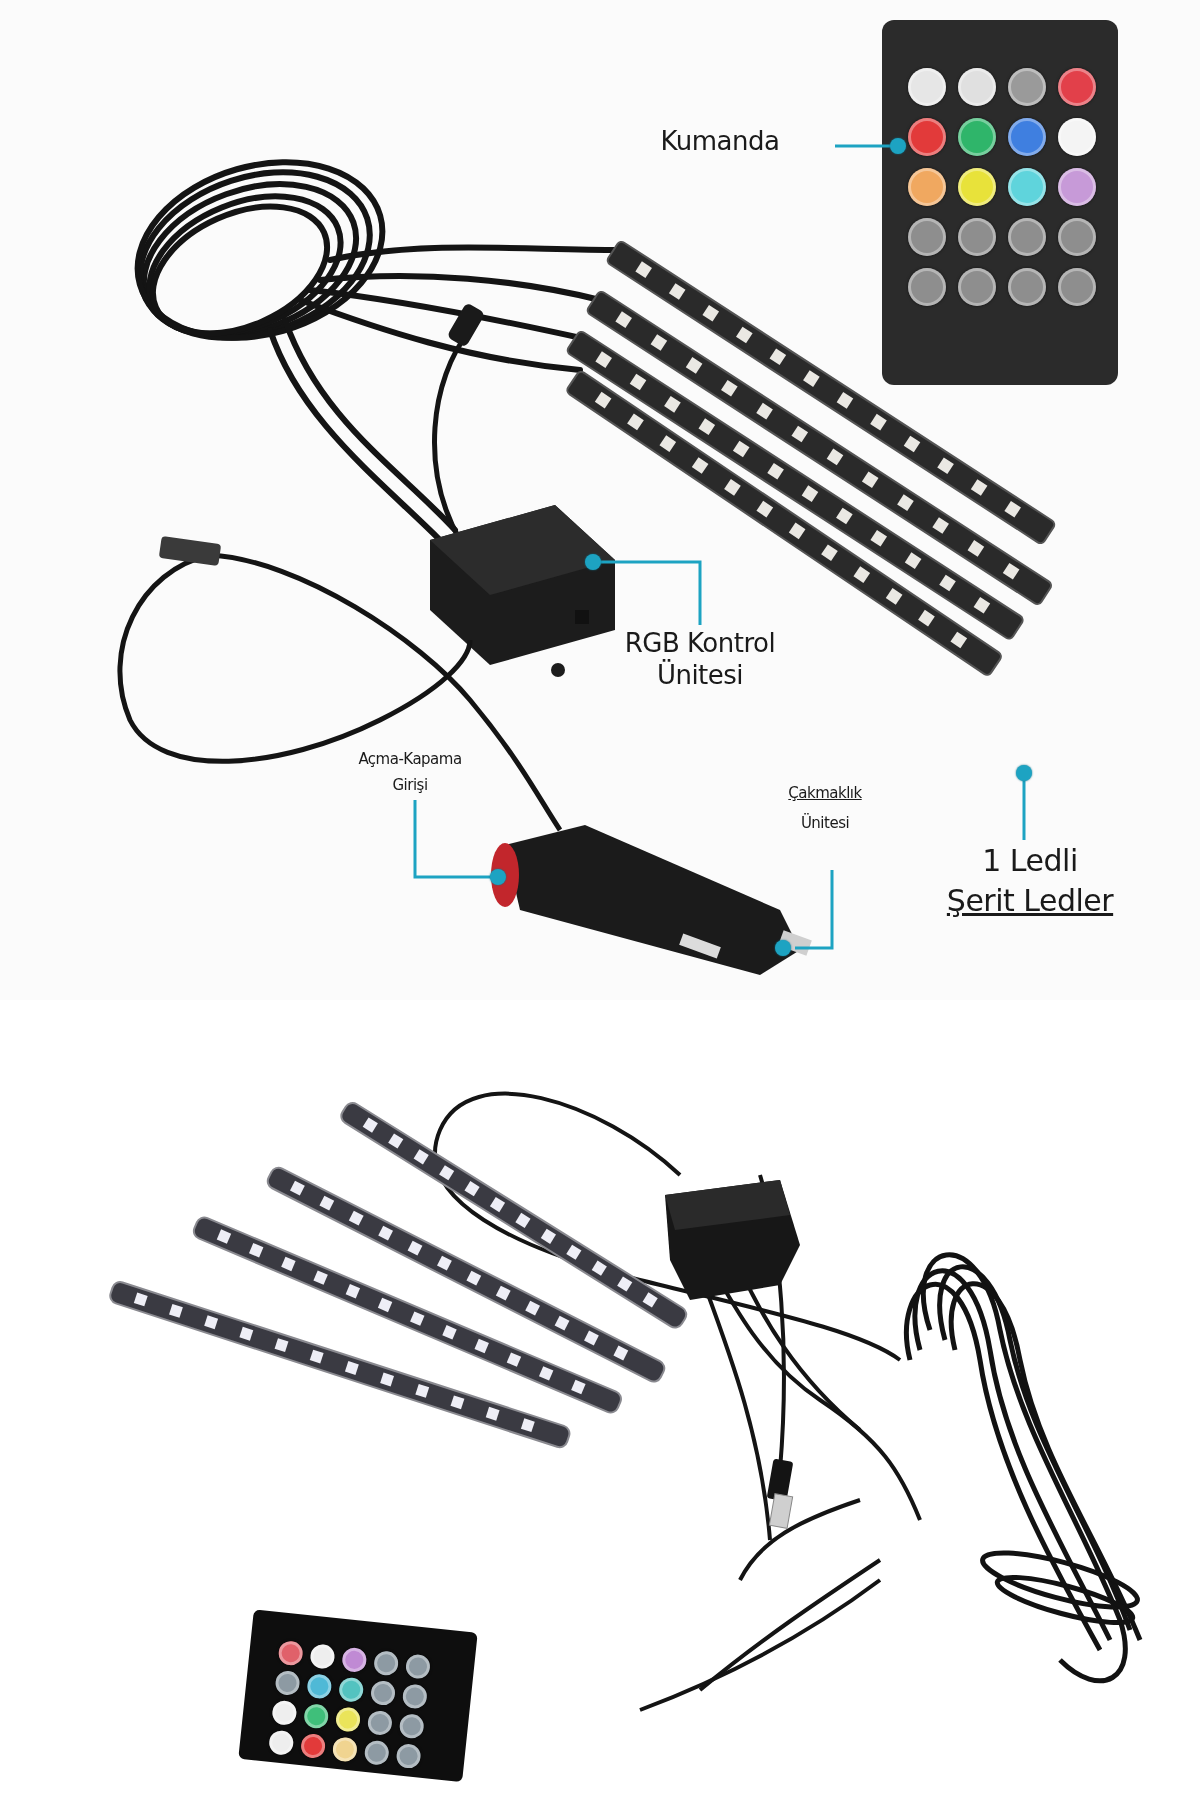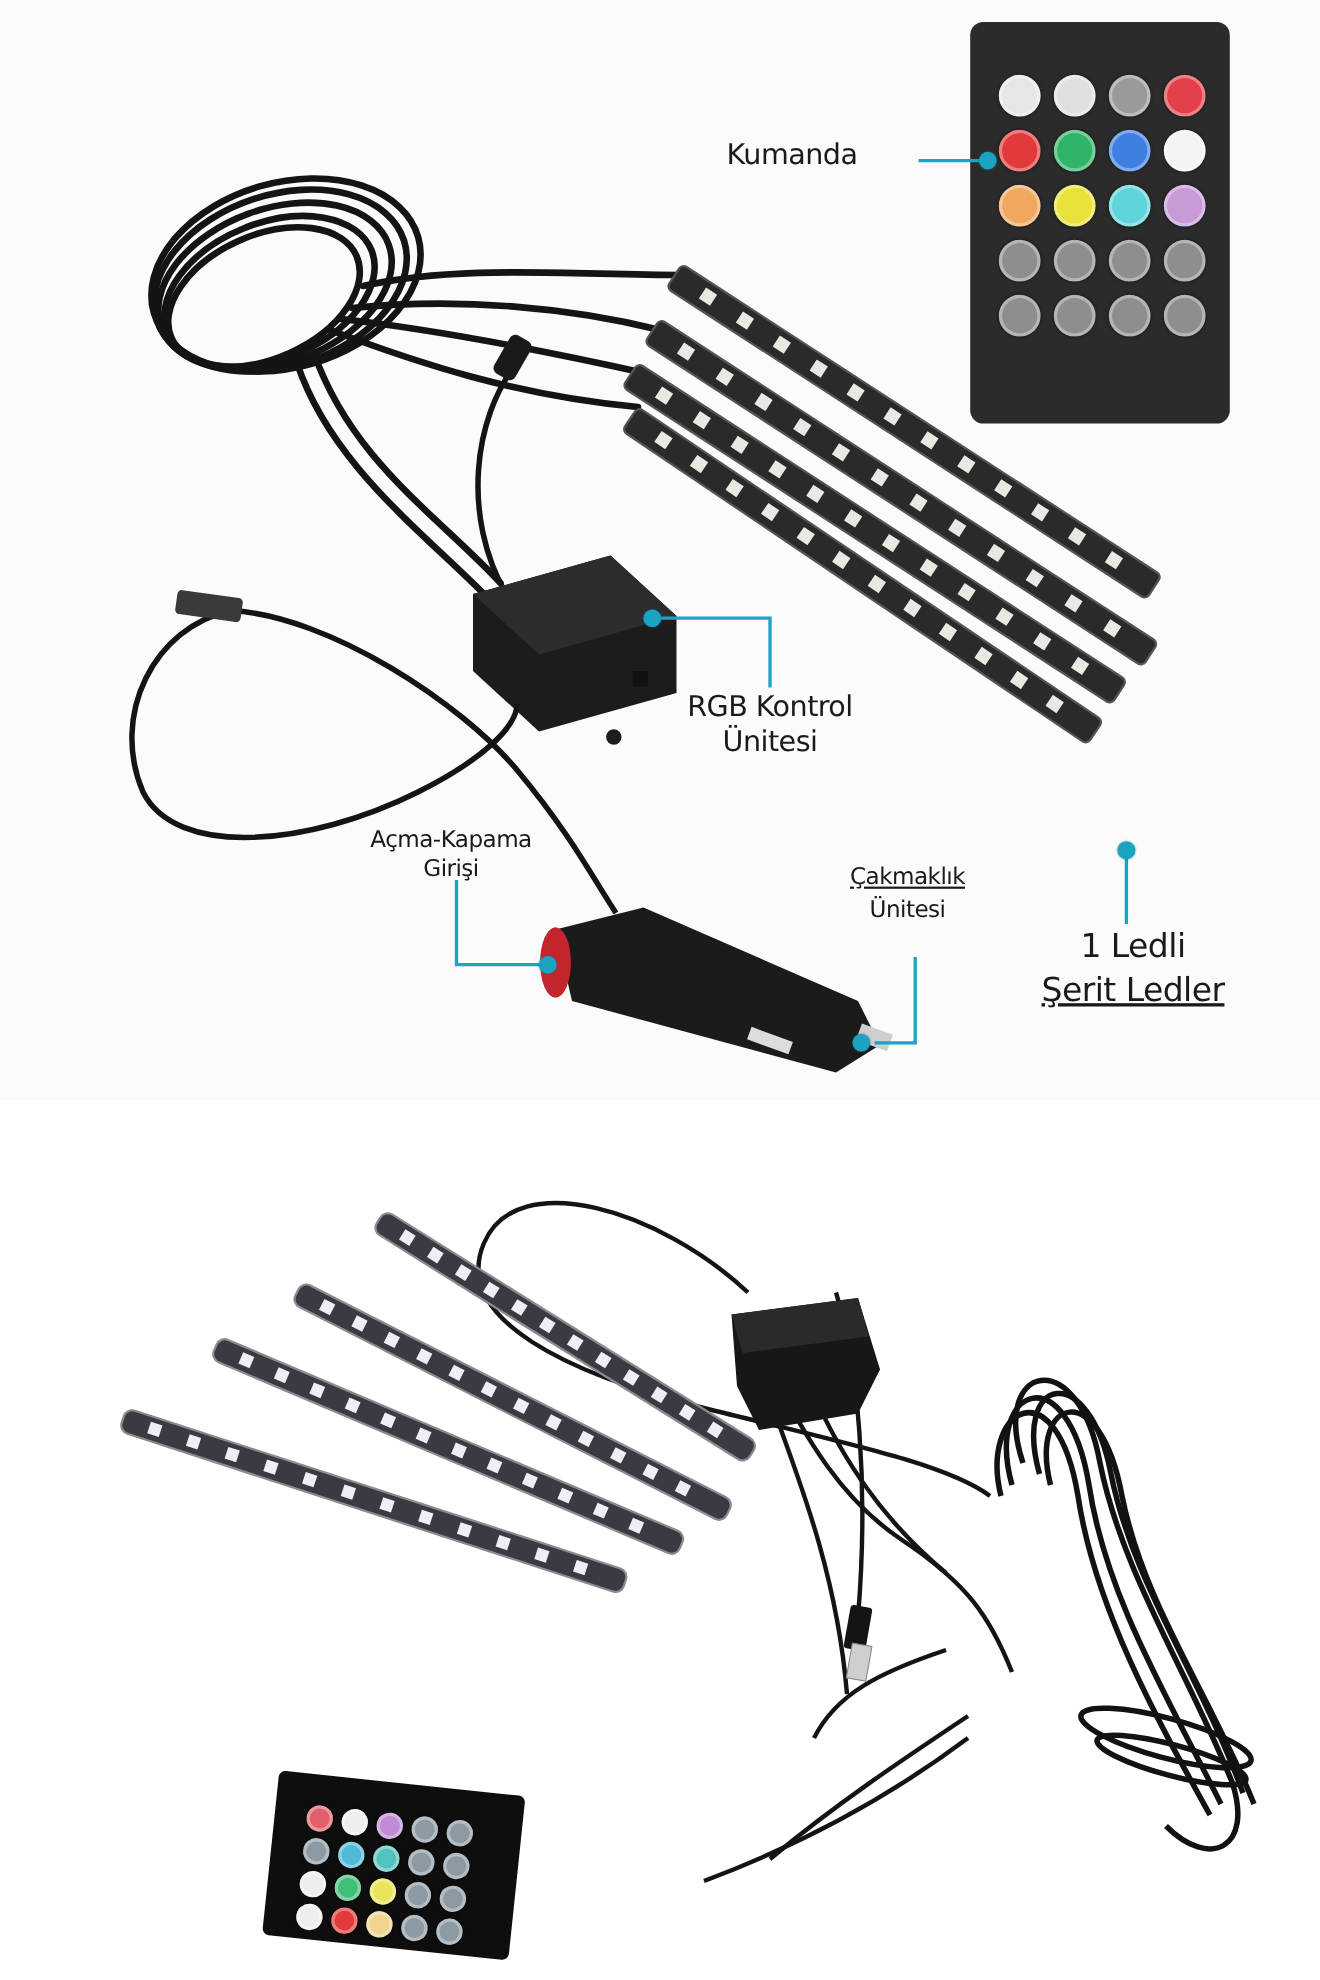--- a/index.html
+++ b/index.html
@@ -6,21 +6,21 @@
   body { width: 1200px; height: 1800px; position: relative; overflow: hidden;
          font-family: "Liberation Sans", "DejaVu Sans", sans-serif; }
   .panel { position: absolute; left: 0; width: 1200px; background: #ffffff; }
   #panel-top { top: 0; height: 1000px; background: #fbfbfb; }
   #panel-bottom { top: 1000px; height: 800px; background: #ffffff; }
   svg.scene { position: absolute; left: 0; top: 0; }
   .label { position: absolute; color: #1a1a1a; text-align: center; line-height: 1.05;
            font-family: "DejaVu Sans", sans-serif; letter-spacing: -0.5px; }
   .label.big { font-size: 30px; }
   .label.mid { font-size: 26px; }
-  .label.small { font-size: 21px; }
+  .label.small { font-size: 15px; }
   .dot { position: absolute; width: 16px; height: 16px; border-radius: 50%;
          background: #1da3c2; box-shadow: 0 0 2px #0d6f88; }
 </style>
 </head>
 <body>
 
 <div class="panel" id="panel-top">
   <svg class="scene" width="1200" height="1000">
 
     <g fill="none" stroke="#141414" stroke-width="6" stroke-linecap="round">

